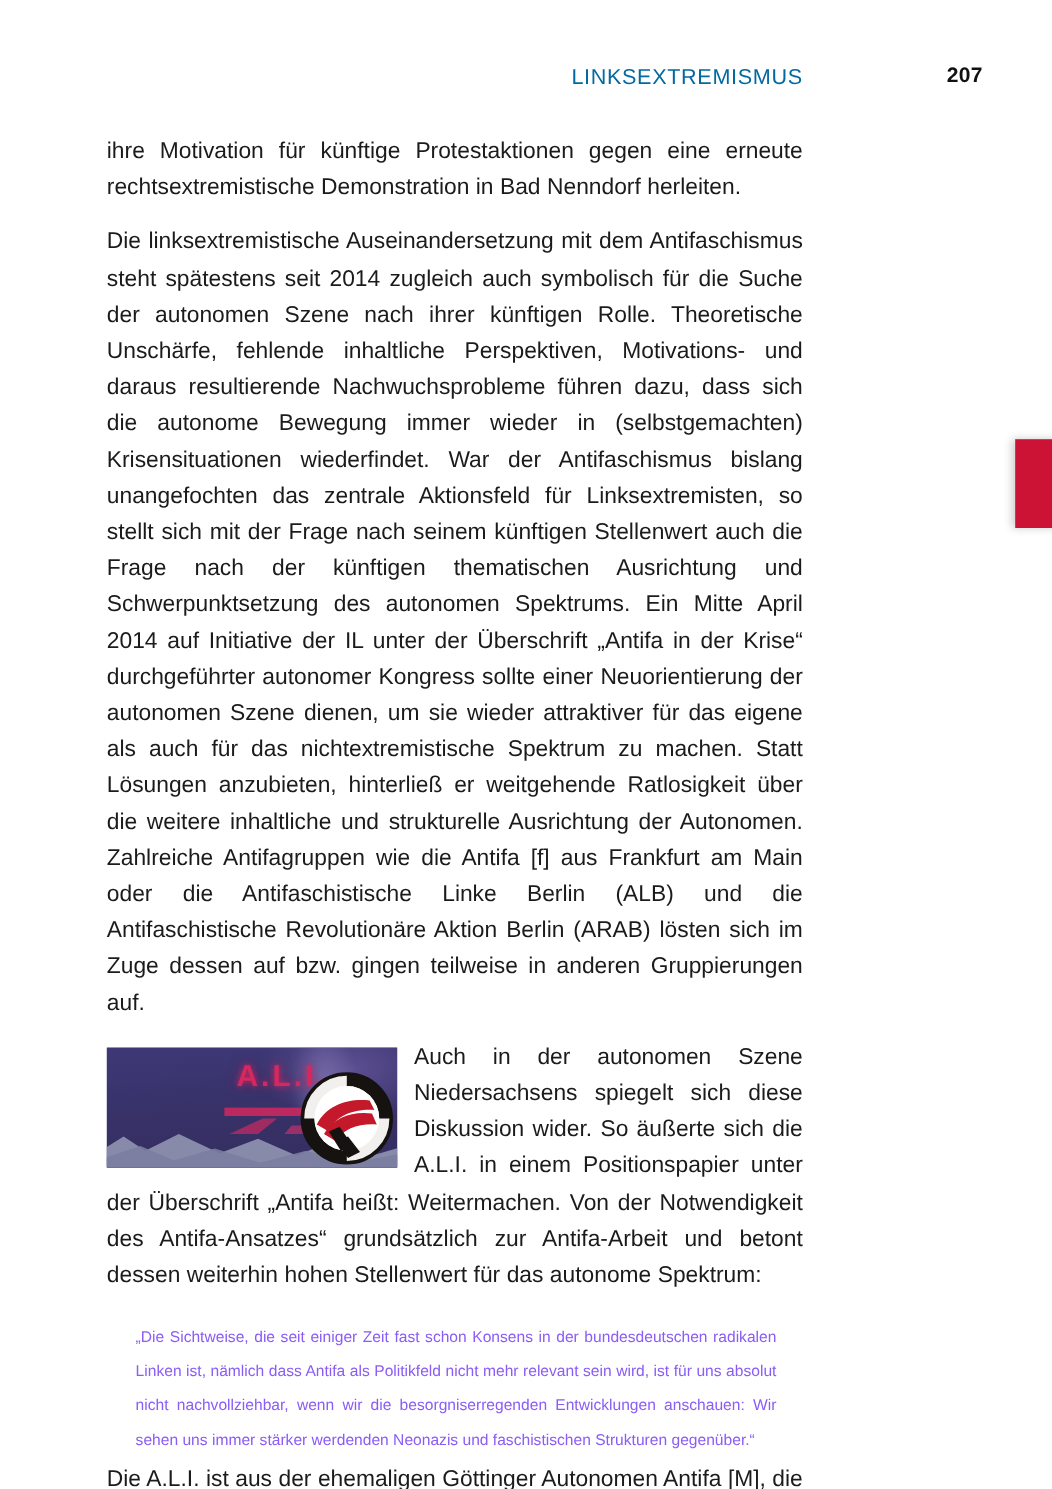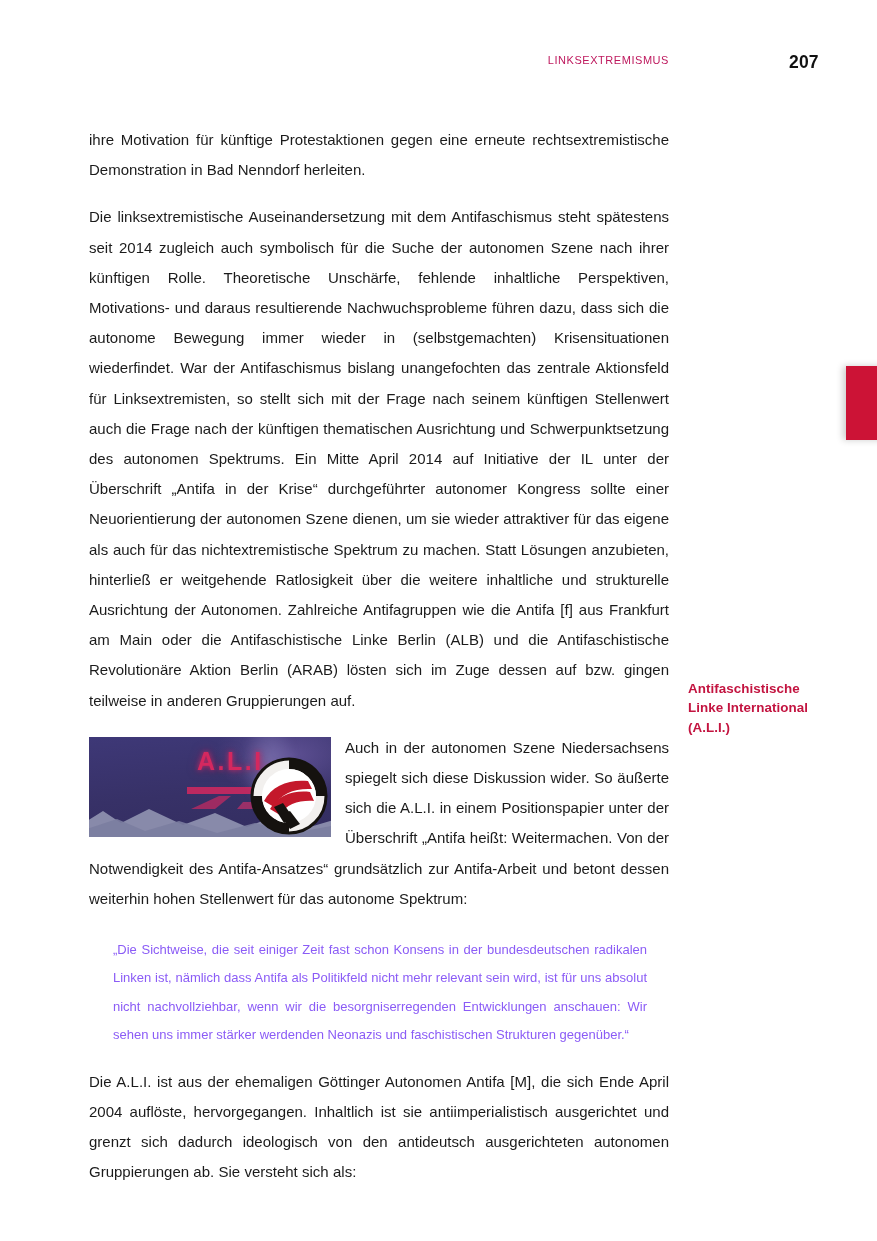--- a/index.html
+++ b/index.html
@@ -29,23 +29,23 @@
     position: absolute;
     top: 54px;
     left: 0;
     width: 877px;
     height: 26px;
   }
   .running-head-title {
     position: absolute;
     right: 208px;
     top: 0;
-    font-size: 11px;
+    font-size: 18px;
     letter-spacing: 0.55px;
-    color: #be185d;
+    color: #0369a1;
     white-space: nowrap;
     font-weight: 400;
   }
   .running-head-pageno {
     position: absolute;
     left: 789px;
     top: -2px;
     font-size: 17.5px;
     font-weight: 700;
     color: #111111;
@@ -65,22 +65,22 @@
 
   
   .column {
     position: absolute;
     left: 89px;
     top: 108px;
     width: 580px;
   }
 
   p.body-par {
-    margin: 17px 0 15px 0;
-    font-size: 15px;
+    margin: 4px 0 15px 0;
+    font-size: 19px;
     line-height: 30.2px;
     text-align: justify;
     color: #1b1b1b;
     hyphens: manual;
     word-spacing: 0.1px;
   }
   p.body-par:last-child { margin-bottom: 0; }
 
   
   .ali-figure {
@@ -179,25 +179,20 @@
 
 <div class="page">
 
   <div class="running-head">
     <div class="running-head-title">LINKSEXTREMISMUS</div>
     <div class="running-head-pageno">207</div>
   </div>
 
   <div class="edge-tab"></div>
 
-  <div class="margin-note">
-    <span>Antifaschistische</span>
-    <span>Linke International</span>
-    <span>(A.L.I.)</span>
-  </div>
 
   <div class="column">
 
     <p class="body-par">ihre Motivation für künftige Protestaktionen gegen eine erneute rechtsextremistische Demonstration in Bad Nenndorf herleiten.</p>
 
     <p class="body-par">Die linksextremistische Auseinandersetzung mit dem Antifaschismus steht spätestens seit 2014 zugleich auch symbolisch für die Suche der autonomen Szene nach ihrer künftigen Rolle. Theoretische Unschärfe, fehlende inhaltliche Perspektiven, Motivations- und daraus resultierende Nachwuchsprobleme führen dazu, dass sich die autonome Bewegung immer wieder in (selbstgemachten) Krisensituationen wiederfindet. War der Antifaschismus bislang unangefochten das zentrale Aktionsfeld für Linksextremisten, so stellt sich mit der Frage nach seinem künftigen Stellenwert auch die Frage nach der künftigen thematischen Ausrichtung und Schwerpunktsetzung des autonomen Spektrums. Ein Mitte April 2014 auf Initiative der IL unter der Überschrift „Antifa in der Krise“ durchgeführter autonomer Kongress sollte einer Neuorientierung der autonomen Szene dienen, um sie wieder attraktiver für das eigene als auch für das nichtextremistische Spektrum zu machen. Statt Lösungen anzubieten, hinterließ er weitgehende Ratlosigkeit über die weitere inhaltliche und strukturelle Ausrichtung der Autonomen. Zahlreiche Antifagruppen wie die Antifa [f] aus Frankfurt am Main oder die Antifaschistische Linke Berlin (ALB) und die Antifaschistische Revolutionäre Aktion Berlin (ARAB) lösten sich im Zuge dessen auf bzw. gingen teilweise in anderen Gruppierungen auf.</p>
 
     <figure class="ali-figure">
       <div class="sky"></div>
       <div class="glow"></div>

